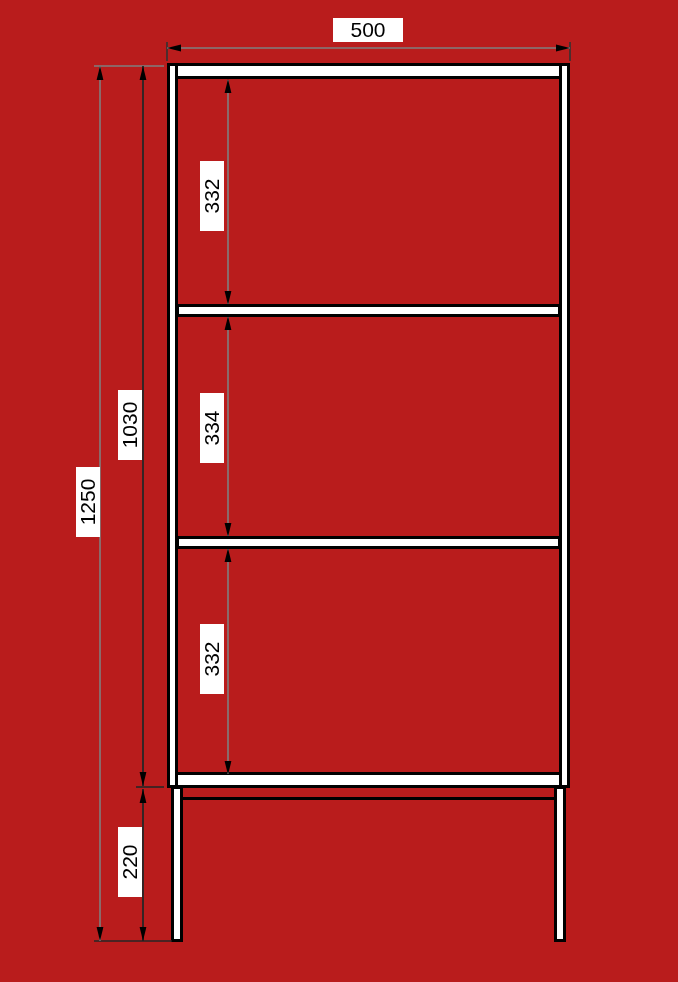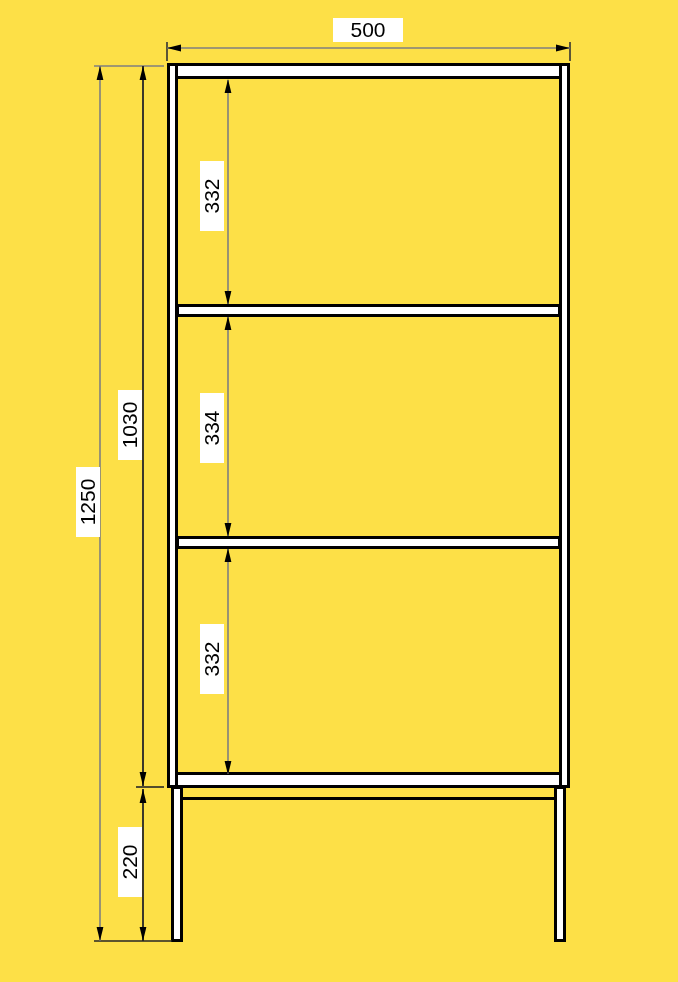--- a/index.html
+++ b/index.html
@@ -5,21 +5,21 @@
   html, body {
     margin: 0;
     padding: 0;
     background: #ffffff;
     font-family: "Liberation Sans", sans-serif;
   }
   .canvas {
     position: relative;
     width: 678px;
     height: 982px;
-    background: #fde047;
+    background: #b91c1c;
     overflow: hidden;
   }
   .part {
     position: absolute;
     box-sizing: border-box;
     border: 3px solid #000000;
     background: #ffffff;
   }
   .solid-line {
     position: absolute;

